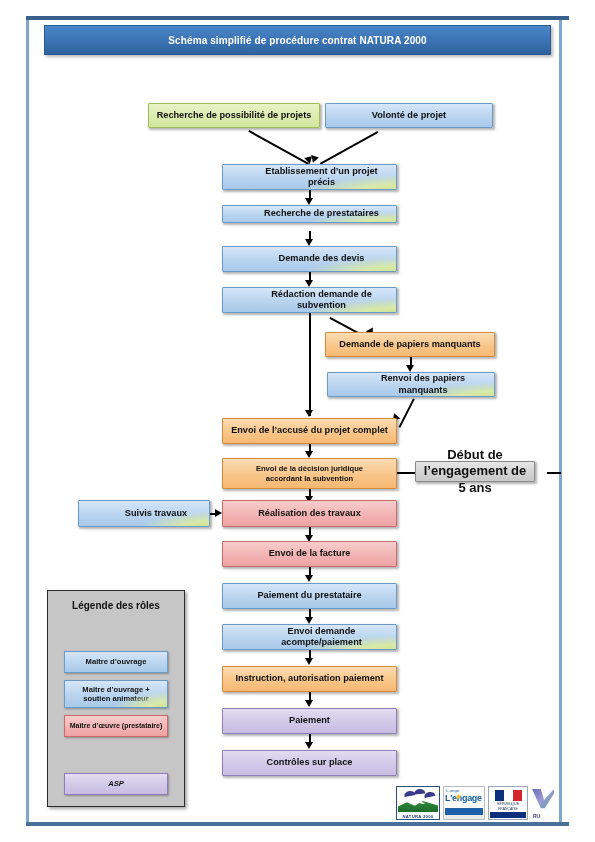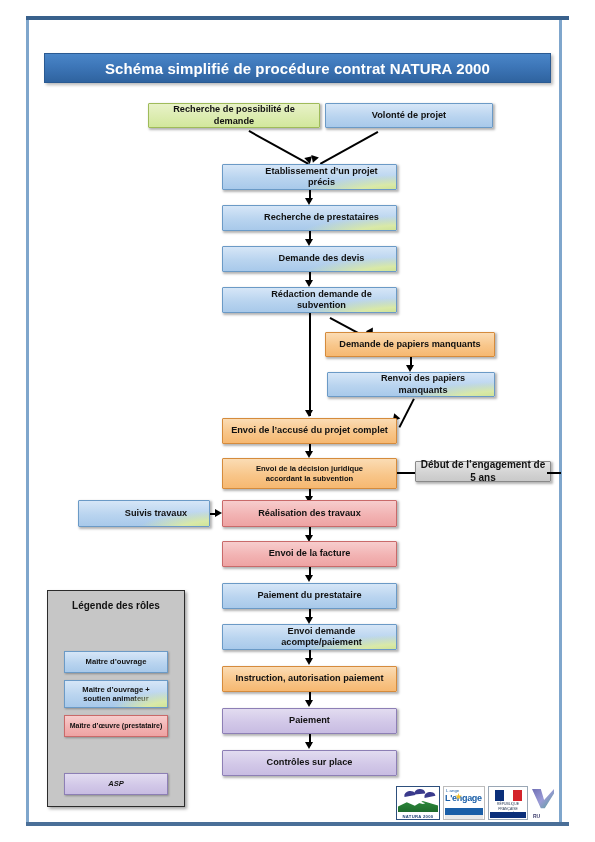--- a/index.html
+++ b/index.html
@@ -13,25 +13,25 @@
   #page{position:absolute;left:0;top:0;width:595px;height:842px;}
 
   
   .frame-top{position:absolute;left:26px;top:16px;width:543px;height:4px;background:#39618c;}
   .frame-bottom{position:absolute;left:26px;top:822px;width:543px;height:4px;background:#4a6f98;}
   .frame-left{position:absolute;left:26px;top:20px;width:3px;height:802px;background:#7fa6cc;}
   .frame-right{position:absolute;left:559px;top:20px;width:3px;height:802px;background:#7fa6cc;}
 
   
   .titlebar{
-    position:absolute;left:44px;top:53px;width:505px;height:28px;
+    position:absolute;left:44px;top:25px;width:505px;height:28px;
     background:linear-gradient(180deg,#4a86c8 0%,#3d76b8 45%,#2f639f 100%);
     border:1px solid #2a5a92;
     box-shadow:2px 2px 3px rgba(0,0,0,.28);
-    color:#ffffff;font-weight:bold;font-size:15px;
+    color:#ffffff;font-weight:bold;font-size:10px;
     display:flex;align-items:center;justify-content:center;
     letter-spacing:.1px;
   }
 
   
   .box{
     position:absolute;
     box-sizing:border-box;
     display:flex;align-items:center;justify-content:center;
     text-align:center;
@@ -125,41 +125,41 @@
 <div id="page">
 
   <div class="frame-top"></div>
   <div class="frame-bottom"></div>
   <div class="frame-left"></div>
   <div class="frame-right"></div>
 
   <div class="titlebar">Schéma simplifié de  procédure contrat NATURA 2000</div>
 
   <div class="box c-anim" style="left:148px;top:103px;width:172px;height:25px;">
-    <span>Recherche de possibilité de demande</span>
+    <span>Recherche de possibilité de projets</span>
   </div>
 
   <div class="box c-mo" style="left:325px;top:103px;width:168px;height:25px;">
     <span>Volonté de projet</span>
   </div>
 
   <div class="diag" style="left:249px;top:130px;width:68px;transform:rotate(29deg);"></div>
   <div class="arrow-d" style="left:305px;top:157px;transform:rotate(-14deg);"></div>
 
   <div class="diag" style="left:378px;top:131px;width:66px;transform:rotate(151deg);"></div>
   <div class="arrow-d" style="left:310px;top:156px;transform:rotate(18deg);"></div>
 
   <div class="box c-mo-sa" style="left:222px;top:164px;width:175px;height:26px;">
     <span>Etablissement d’un projet précis</span>
   </div>
 
   <div class="vline" style="left:309px;top:190px;height:12px;"></div>
   <div class="arrow-d" style="left:305px;top:198px;"></div>
 
-  <div class="box c-mo-sa" style="left:222px;top:205px;width:175px;height:26px;">
+  <div class="box c-mo-sa" style="left:222px;top:205px;width:175px;height:18px;">
     <span>Recherche de prestataires</span>
   </div>
 
   <div class="vline" style="left:309px;top:231px;height:12px;"></div>
   <div class="arrow-d" style="left:305px;top:239px;"></div>
 
   <div class="box c-mo-sa" style="left:222px;top:246px;width:175px;height:26px;">
     <span>Demande des devis</span>
   </div>
 
@@ -196,21 +196,21 @@
 
   <div class="vline" style="left:309px;top:444px;height:10px;"></div>
   <div class="arrow-d" style="left:305px;top:451px;"></div>
 
   <div class="box c-ddt" style="left:222px;top:458px;width:175px;height:31px;flex-direction:column;justify-content:center;font-size:7.6px;text-align:center;">
     <span>Envoi de la décision juridique</span>
     <span>accordant la subvention</span>
   </div>
 
   <div class="hline" style="left:397px;top:472px;width:18px;"></div>
-  <div class="box c-note" style="left:415px;top:461px;width:136px;height:21px;font-size:10px;">
+  <div class="box c-note" style="left:415px;top:461px;width:120px;height:21px;font-size:13px;">
     <span>Début de l’engagement de  5 ans</span>
   </div>
   <div class="hline" style="left:547px;top:472px;width:14px;"></div>
 
   <div class="vline" style="left:309px;top:489px;height:10px;"></div>
   <div class="arrow-d" style="left:305px;top:496px;"></div>
 
   <div class="box c-mo-sa" style="left:78px;top:500px;width:132px;height:27px;">
     <span>Suivis travaux</span>
   </div>

